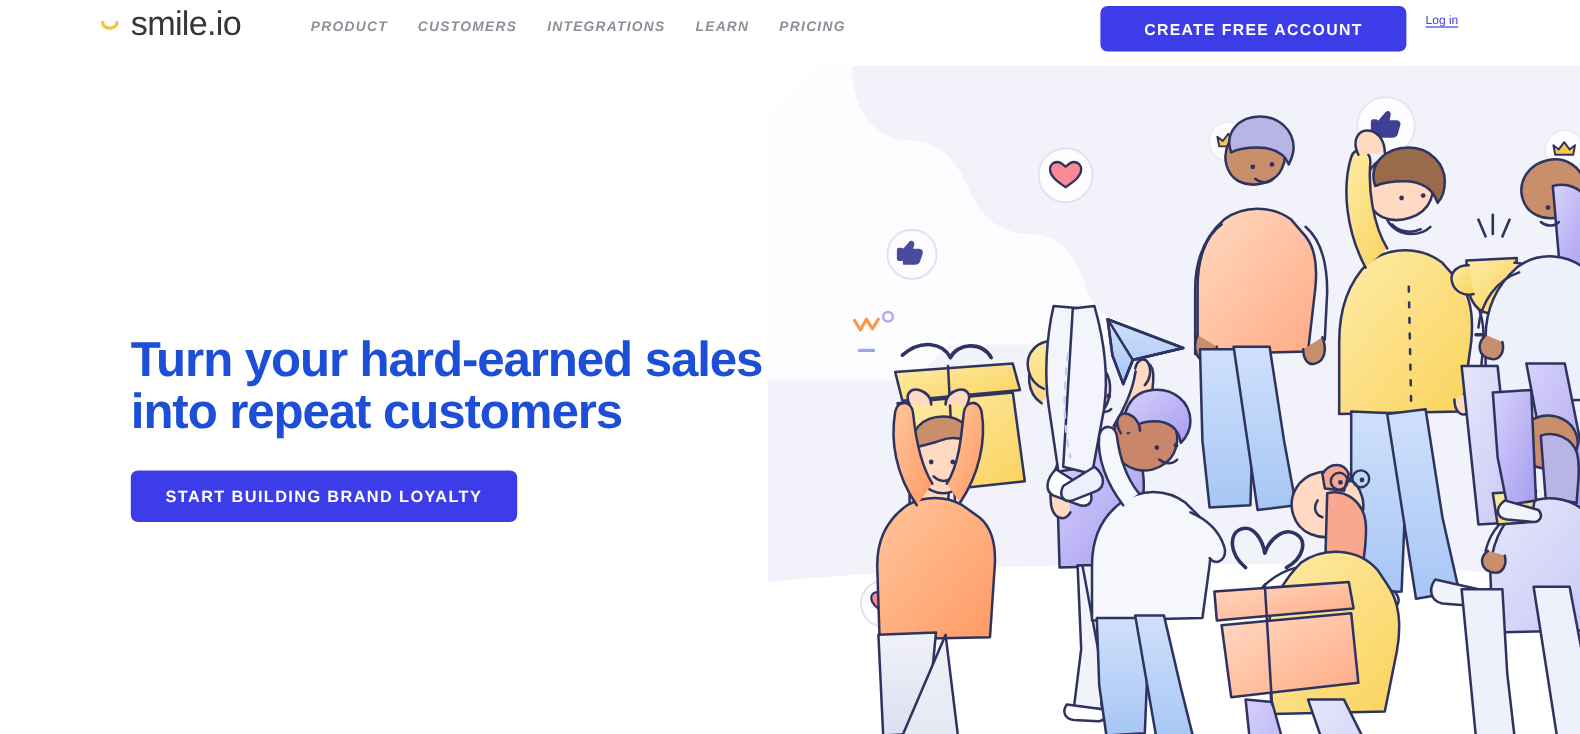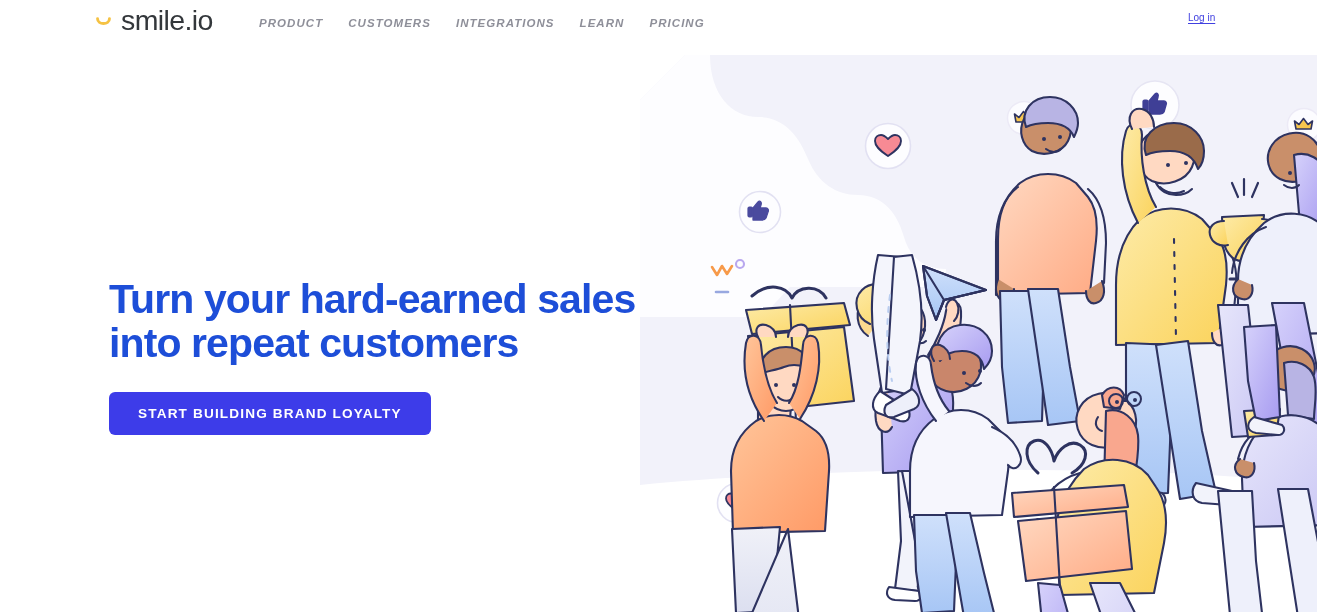--- a/index.html
+++ b/index.html
@@ -12,21 +12,21 @@
     -webkit-font-smoothing:antialiased;
   }
   .page { position:relative; width:1317px; height:612px; background:#fff; }
 
   
   .header {
     position:absolute; top:0; left:0; width:1317px; height:49px;
     background:#fff; z-index:40;
   }
   .logo {
-    position:absolute; left:95px; top:6px;
+    position:absolute; left:83px; top:6px;
     display:flex; align-items:center; gap:9px; cursor:pointer;
   }
   .logo-mark { width:17px; height:17px; display:block; margin-top:5px; }
   .logo-text {
     font-size:28.5px; font-weight:400; letter-spacing:-0.6px;
     color:#33373b; line-height:1;
   }
   .nav {
     position:absolute; left:259px; top:17px;
     display:flex; align-items:center; gap:0;
@@ -105,20 +105,21 @@
       <span class="nav-sp"></span>
       <span class="nav-item">CUSTOMERS</span>
       <span class="nav-sp"></span>
       <span class="nav-item">INTEGRATIONS</span>
       <span class="nav-sp"></span>
       <span class="nav-item">LEARN</span>
       <span class="nav-sp"></span>
       <span class="nav-item">PRICING</span>
     </nav>
 
+    <button class="btn-create">CREATE FREE ACCOUNT</button>
 
     <a class="login-link" href="#">Log in</a>
   </header>
 
   <section class="hero-text">
     <h1 class="hero-title">Turn your hard-earned sales
 into repeat customers</h1>
     <button class="btn-loyalty">START BUILDING BRAND LOYALTY</button>
   </section>
 

